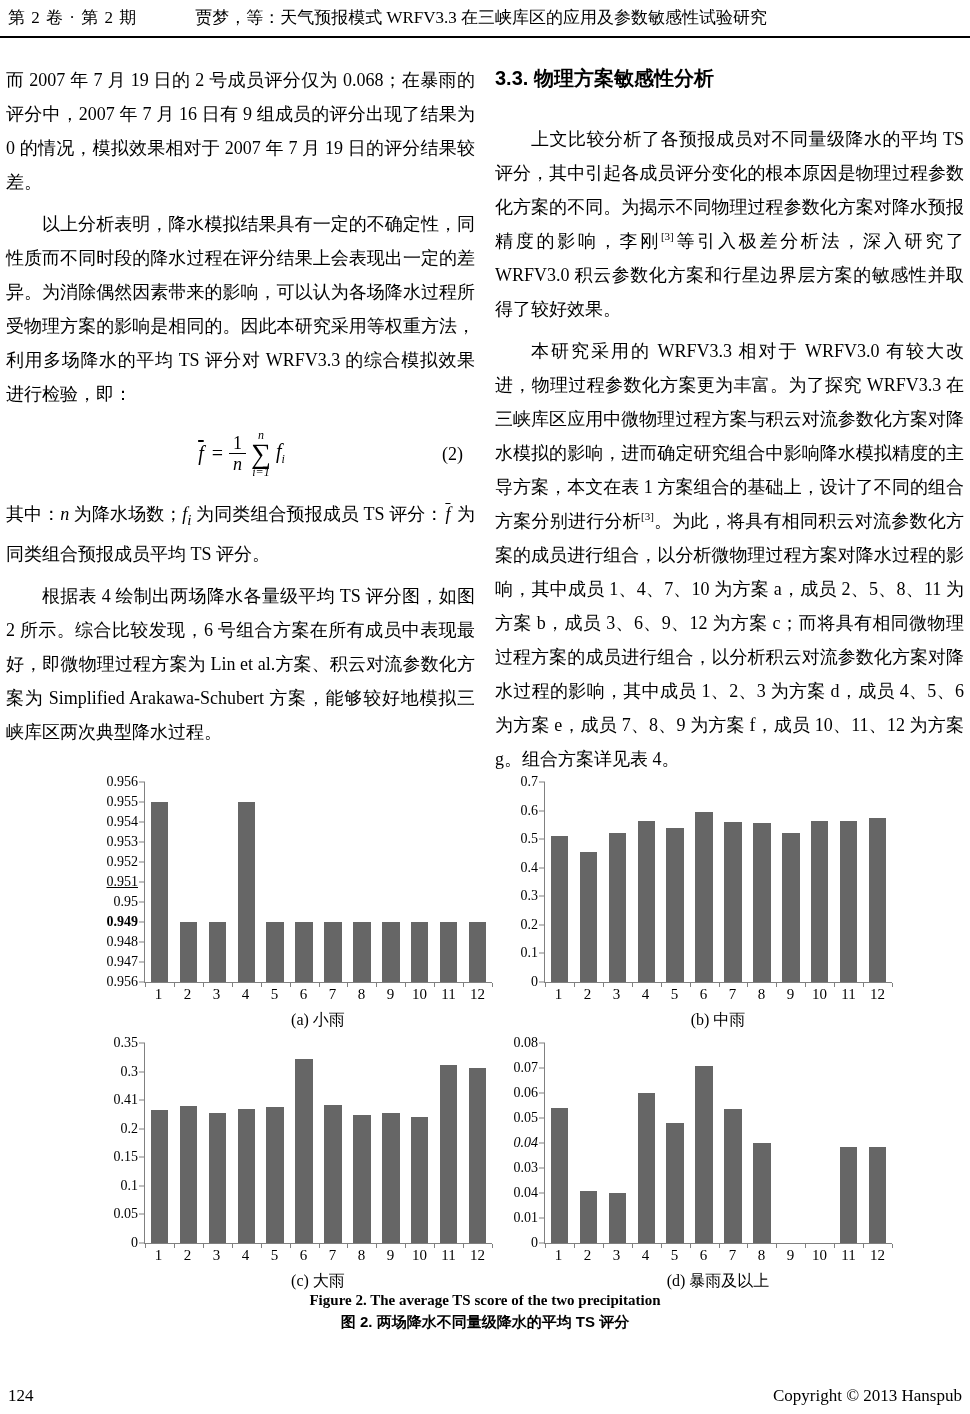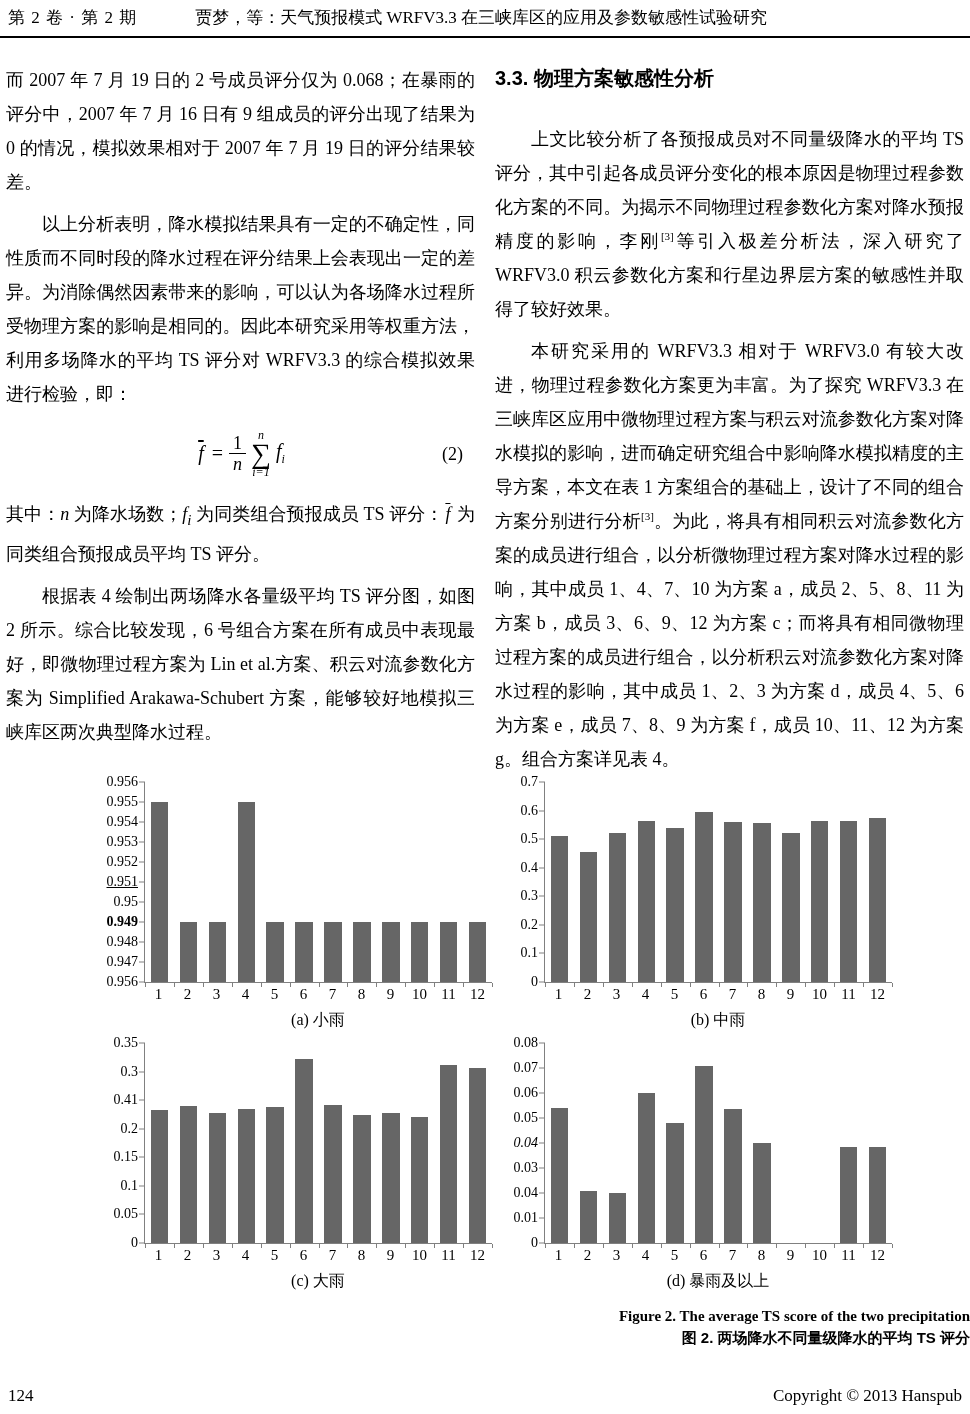--- a/index.html
+++ b/index.html
@@ -43,21 +43,21 @@
   .yaxis{position:relative;width:52px;height:200px;flex:none;text-align:right;}
   .ytick{position:absolute;right:6px;transform:translateY(-50%);font-size:14px;white-space:nowrap;}
   .plot{position:relative;flex:1;height:200px;border-left:1px solid #808080;border-bottom:1px solid #808080;display:flex;align-items:flex-end;}
   .ytickmark{position:absolute;left:-6px;width:6px;height:1px;transform:translateY(-50%);background:#808080;}
   .xtickmark{position:absolute;bottom:-5px;width:1px;height:4px;background:#808080;}
   .slot{flex:1;height:100%;display:flex;align-items:flex-end;justify-content:center;}
   .bar{display:block;width:60%;}
   .xlabels{margin-left:52px;display:flex;margin-top:3px;}
   .xlab{flex:1;text-align:center;font-size:15px;}
   .chart-caption{margin-left:52px;text-align:center;font-size:16px;margin-top:7px;}
-  .fig-captions{text-align:right;margin-top:16px;}
+  .fig-captions{text-align:center;}
   .fig-cap-en{font-weight:bold;font-size:15px;}
   .fig-cap-zh{font-family:"Liberation Sans", sans-serif;font-weight:bold;font-size:15px;margin-top:4px;}
   
   .footer{margin-top:auto;display:flex;justify-content:space-between;align-items:flex-end;padding:0 8px 8px 8px;font-size:17px;}
 </style>
 </head>
 <body>
 
 <div class="header">
   <span class="issue">第 2 卷 · 第 2 期</span>

